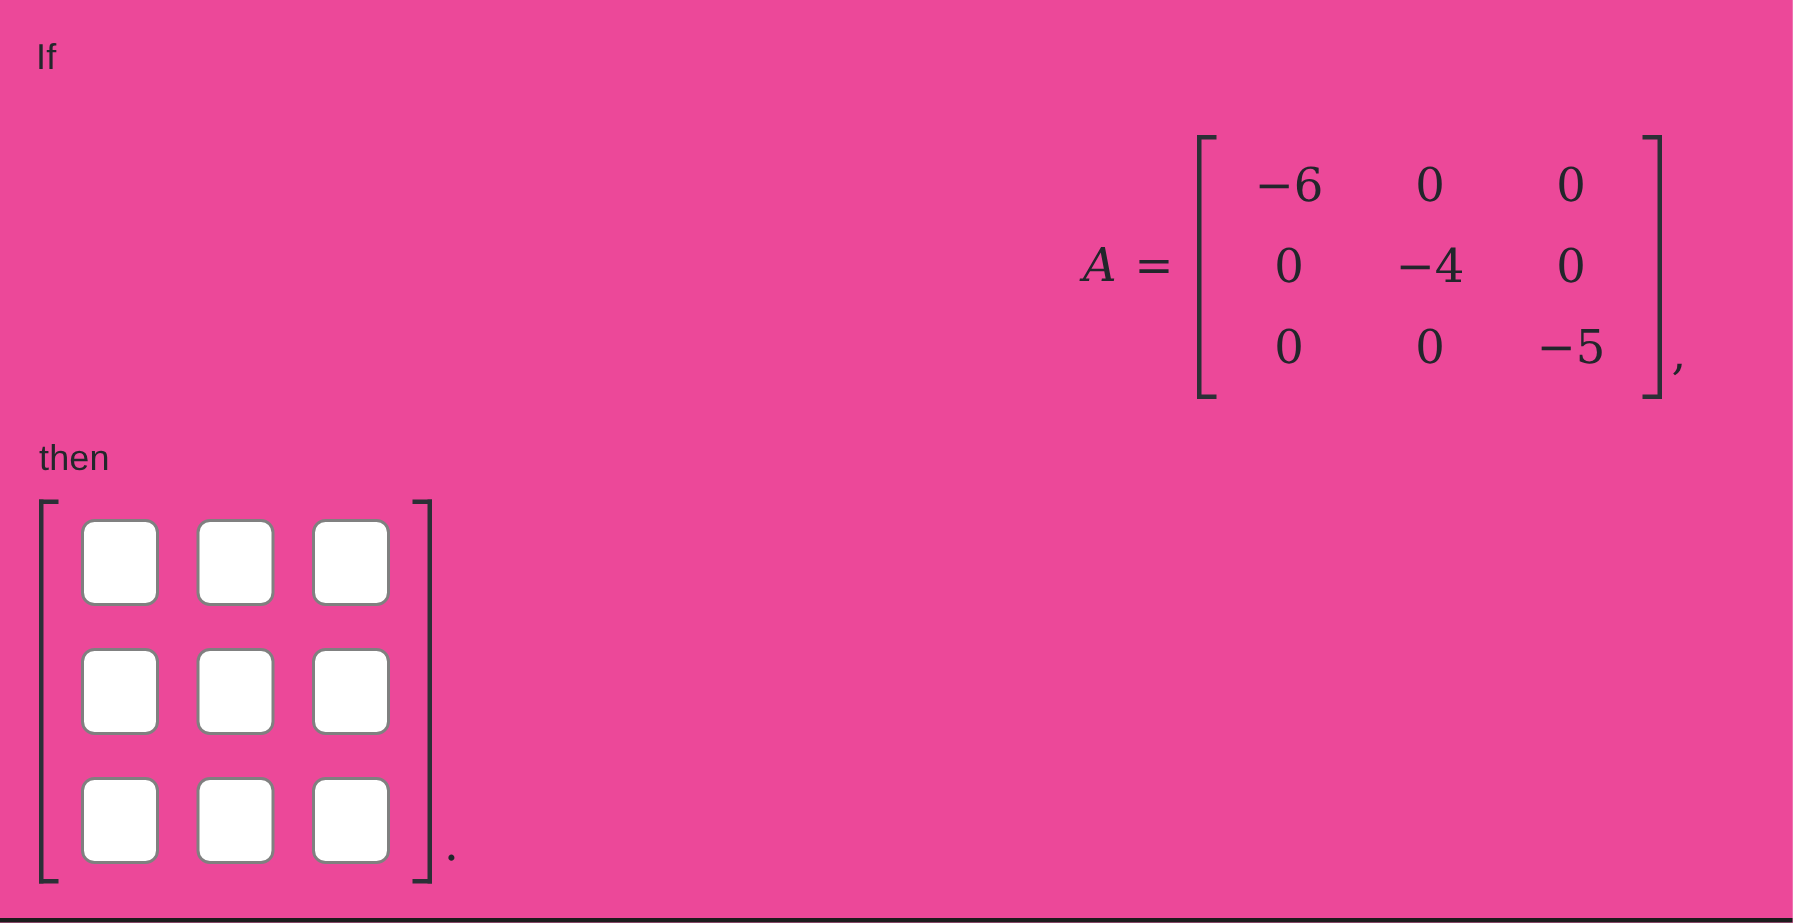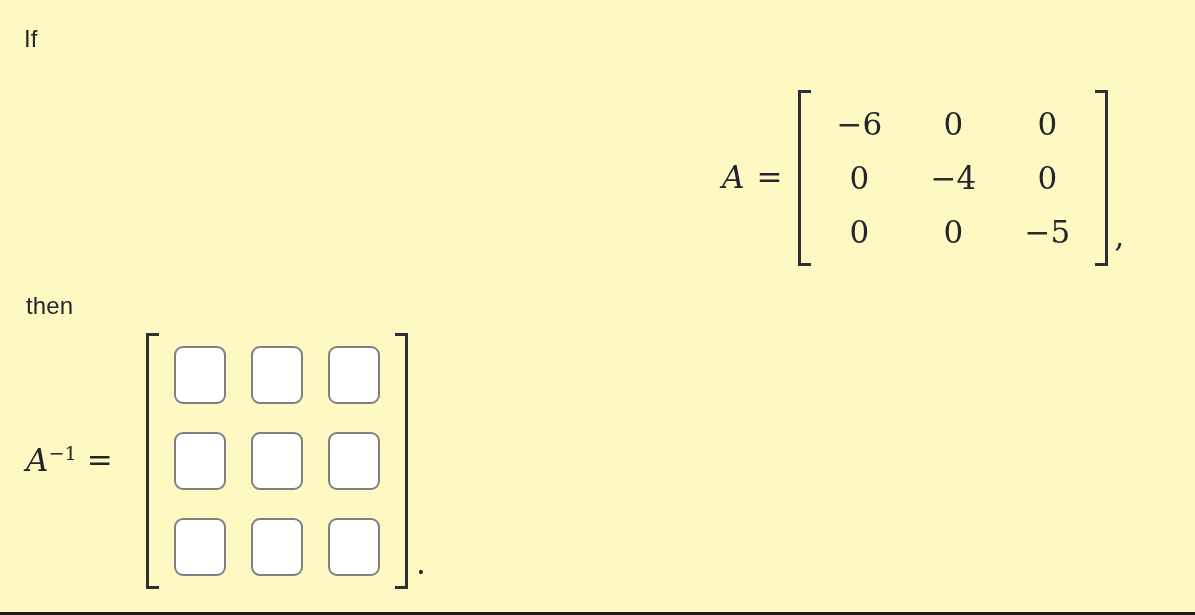--- a/index.html
+++ b/index.html
@@ -14,21 +14,21 @@
     overflow: hidden;
     position: relative;
   }
 
   .page {
     position: relative;
     width: 1195px;
     height: 615px;
     box-sizing: border-box;
     border-bottom: 3px solid #1c1c1c;
-    background: #fef9c3;
+    background: #ec4899;
   }
 
   
   .prose {
     position: absolute;
     color: #23272b;
     font-family: "Liberation Sans", sans-serif;
     font-size: 24px;
     line-height: 1;
     letter-spacing: 0.1px;
@@ -210,23 +210,20 @@
     <span class="bracket right">
         <i></i>
       </span>
 
     <span class="trail mo">,</span>
   </div>
 
   <div class="prose" id="word-then">then</div>
 
   <div class="math" id="equation-ainv">
-    <span class="lhs">
-      <span class="mi">A</span><span class="sup">−1</span><span class="mo eq">=</span>
-    </span>
 
     <span class="bracket left">
         <i></i>
       </span>
 
     <div class="answer-grid">
       <input class="answer-box" type="text" value="" style="">
       <input class="answer-box" type="text" value="" style="">
       <input class="answer-box" type="text" value="" style="">
       <input class="answer-box" type="text" value="" style="">

